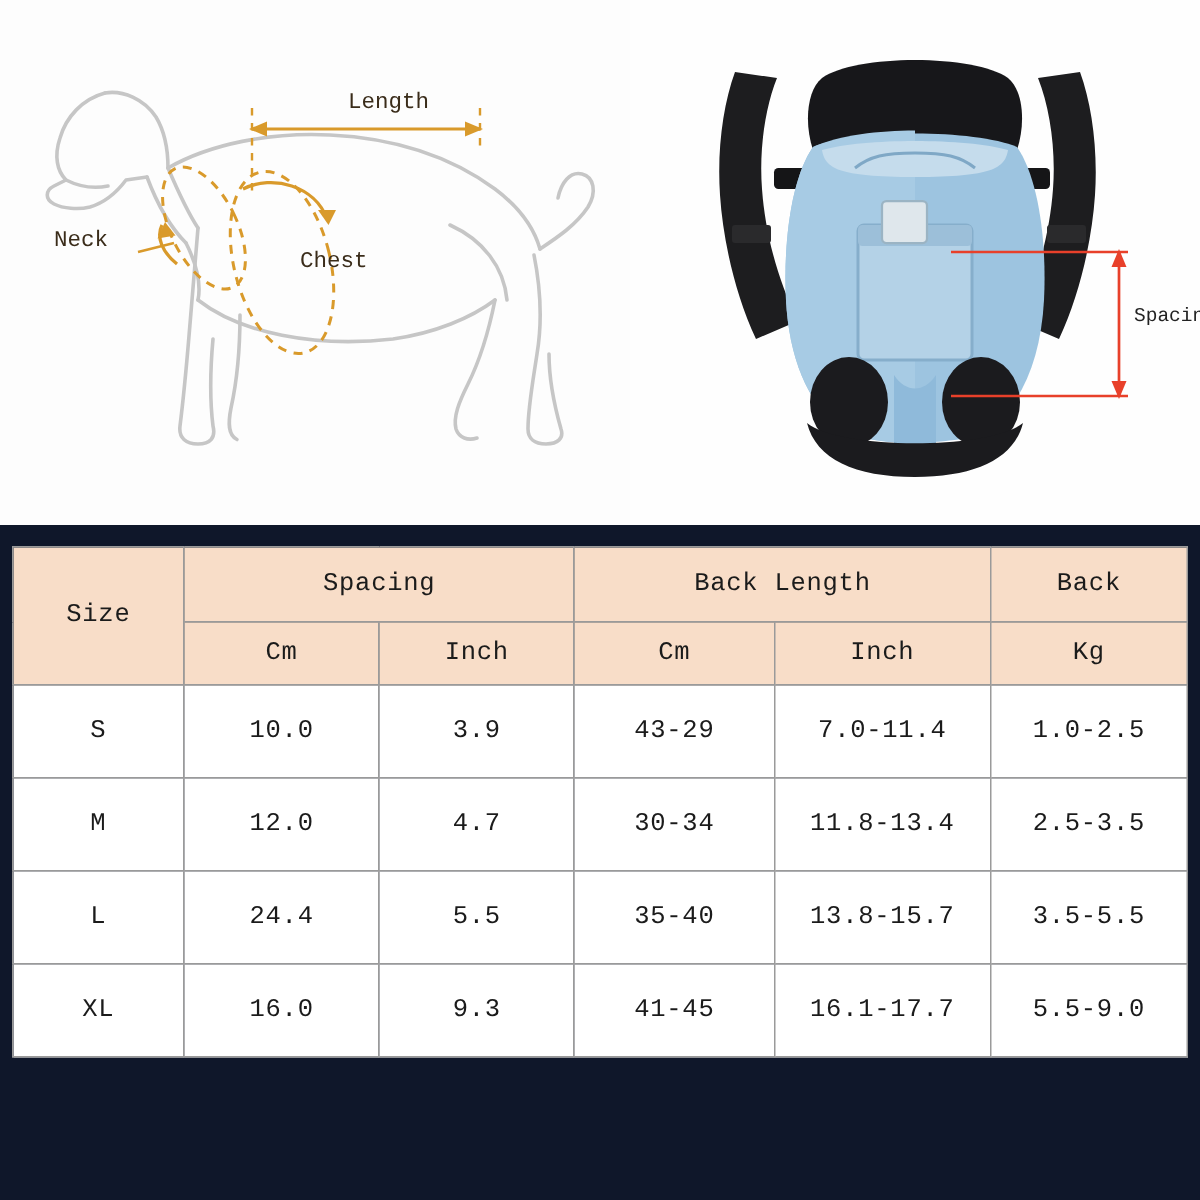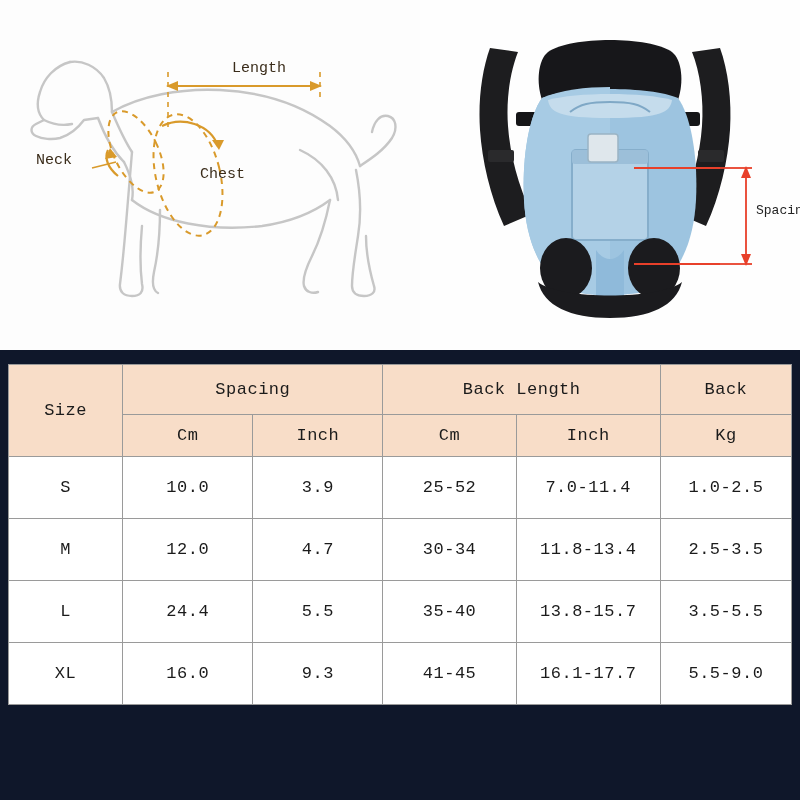--- a/index.html
+++ b/index.html
@@ -239,21 +239,21 @@
           <th class="hdr">Cm</th>
           <th class="hdr">Inch</th>
           <th class="hdr">Kg</th>
         </tr>
       </thead>
       <tbody>
         <tr class="body-row">
           <td>S</td>
           <td>10.0</td>
           <td>3.9</td>
-          <td>25-52</td>
+          <td>43-29</td>
           <td>7.0-11.4</td>
           <td>1.0-2.5</td>
         </tr>
         <tr class="body-row">
           <td>M</td>
           <td>12.0</td>
           <td>4.7</td>
           <td>30-34</td>
           <td>11.8-13.4</td>
           <td>2.5-3.5</td>

